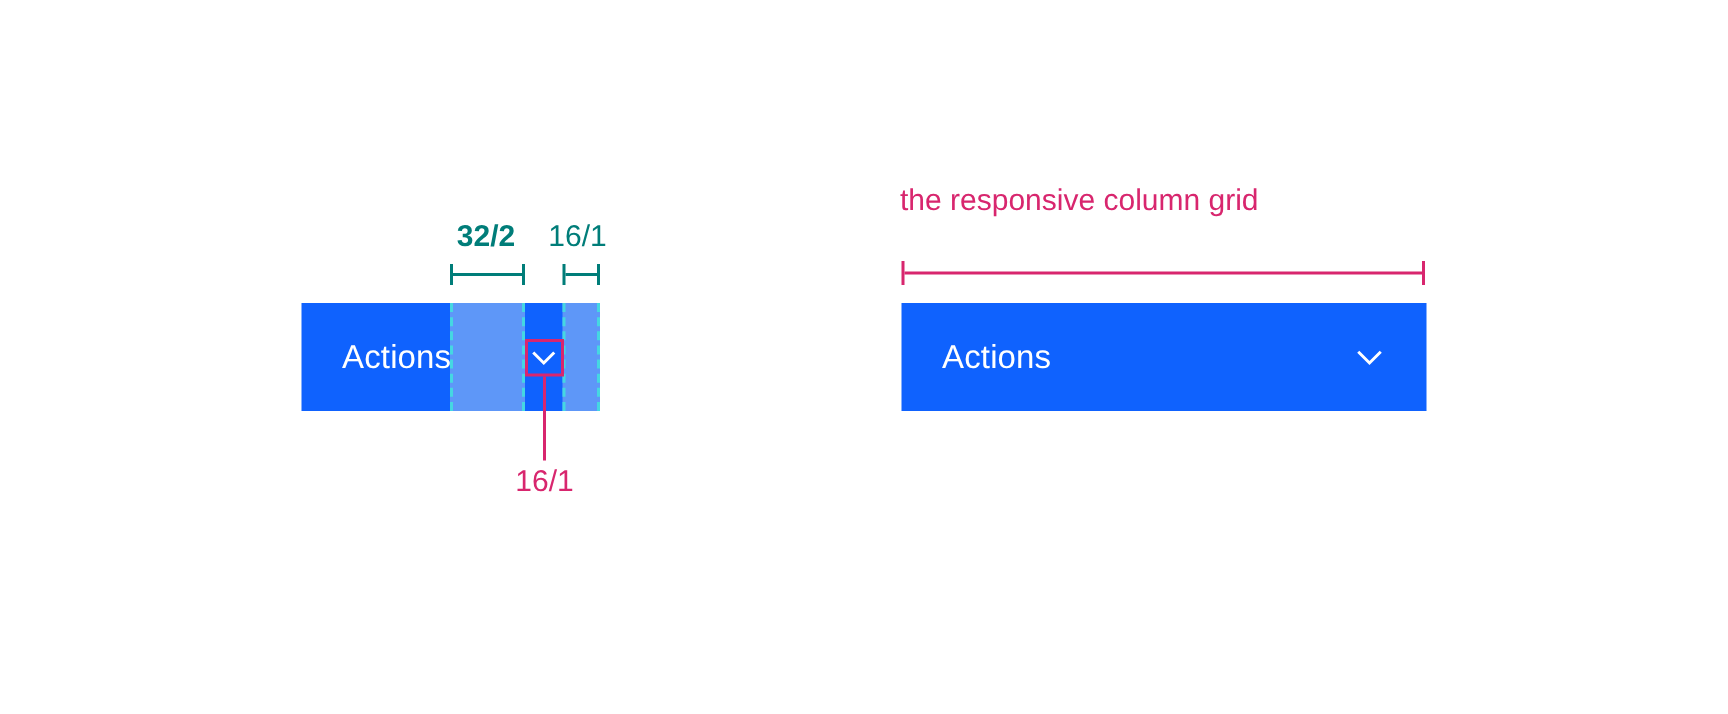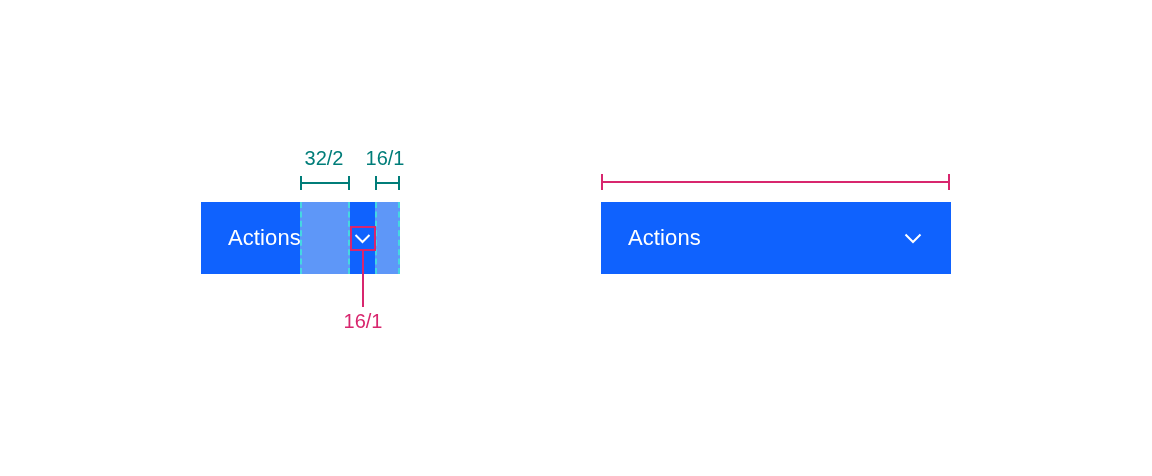--- a/index.html
+++ b/index.html
@@ -41,21 +41,21 @@
   .overlay-32 { left: 300px; width: 50px; }
   .overlay-16 { left: 375px; width: 25px; }
   .teal-label {
     position: absolute;
     top: 147px;
     transform: translateX(-50%);
     color: var(--teal, #007d79);
     font-size: 20px;
     white-space: nowrap;
   }
-  .teal-label-32 { left: 324px; }
+  .teal-label-32 { left: 324px; font-weight: bold; }
   .teal-label-16 { left: 385px; }
   .bracket {
     position: absolute;
     top: 176px;
     height: 14px;
     border-left: 2px solid var(--teal, #007d79);
     border-right: 2px solid var(--teal, #007d79);
   }
   .bracket::after {
     content: "";
@@ -135,20 +135,21 @@
     </svg>
 
     <div class="icon-box"></div>
     <div class="callout-line"></div>
     <div class="magenta-label">16/1</div>
   </div>
 
   <div>
 
     <div class="grid-caption">
+      <div>the responsive column grid</div>
     </div>
 
     <div class="width-line"></div>
 
     <div class="cds-button btn-right">
       <span class="btn-label">Actions</span>
     </div>
 
     <svg class="chevron" style="left:904px; top:233px;" width="18" height="11" viewBox="0 0 18 11">
       <polyline points="1.5,1.5 9,9 16.5,1.5" fill="none" stroke="#ffffff" stroke-width="2"></polyline>

